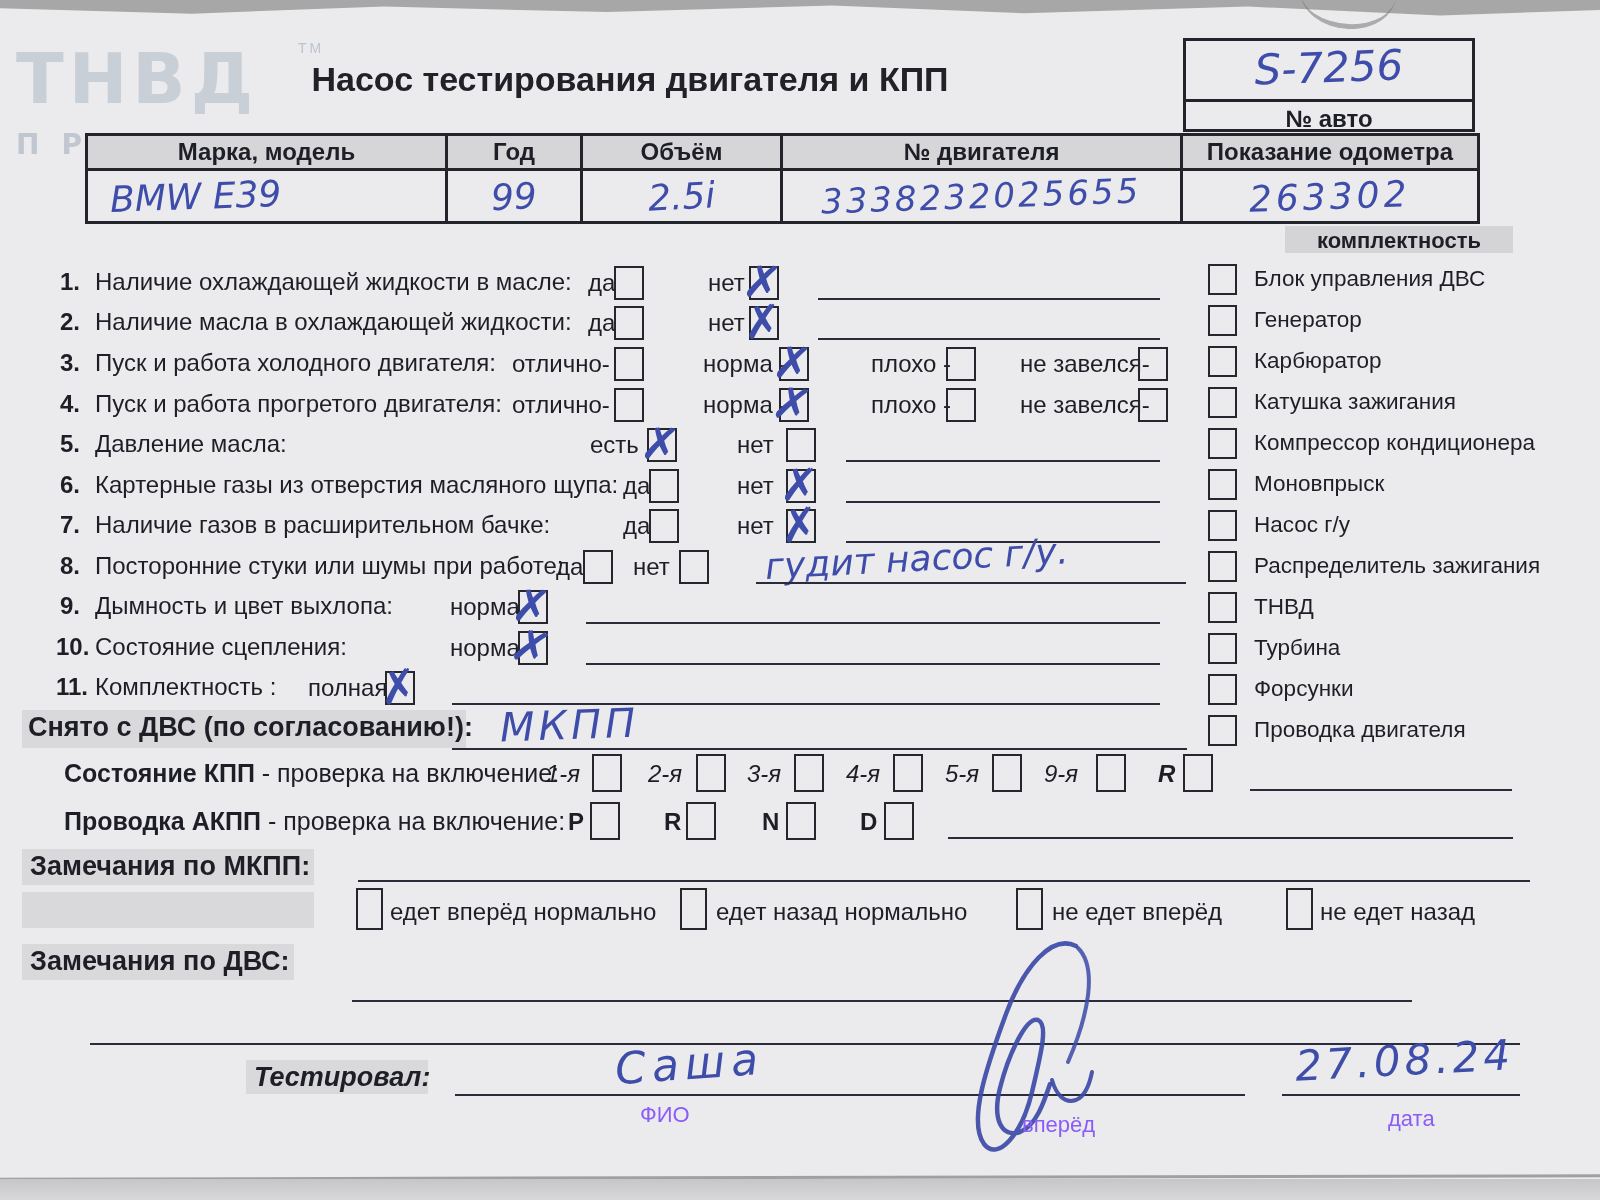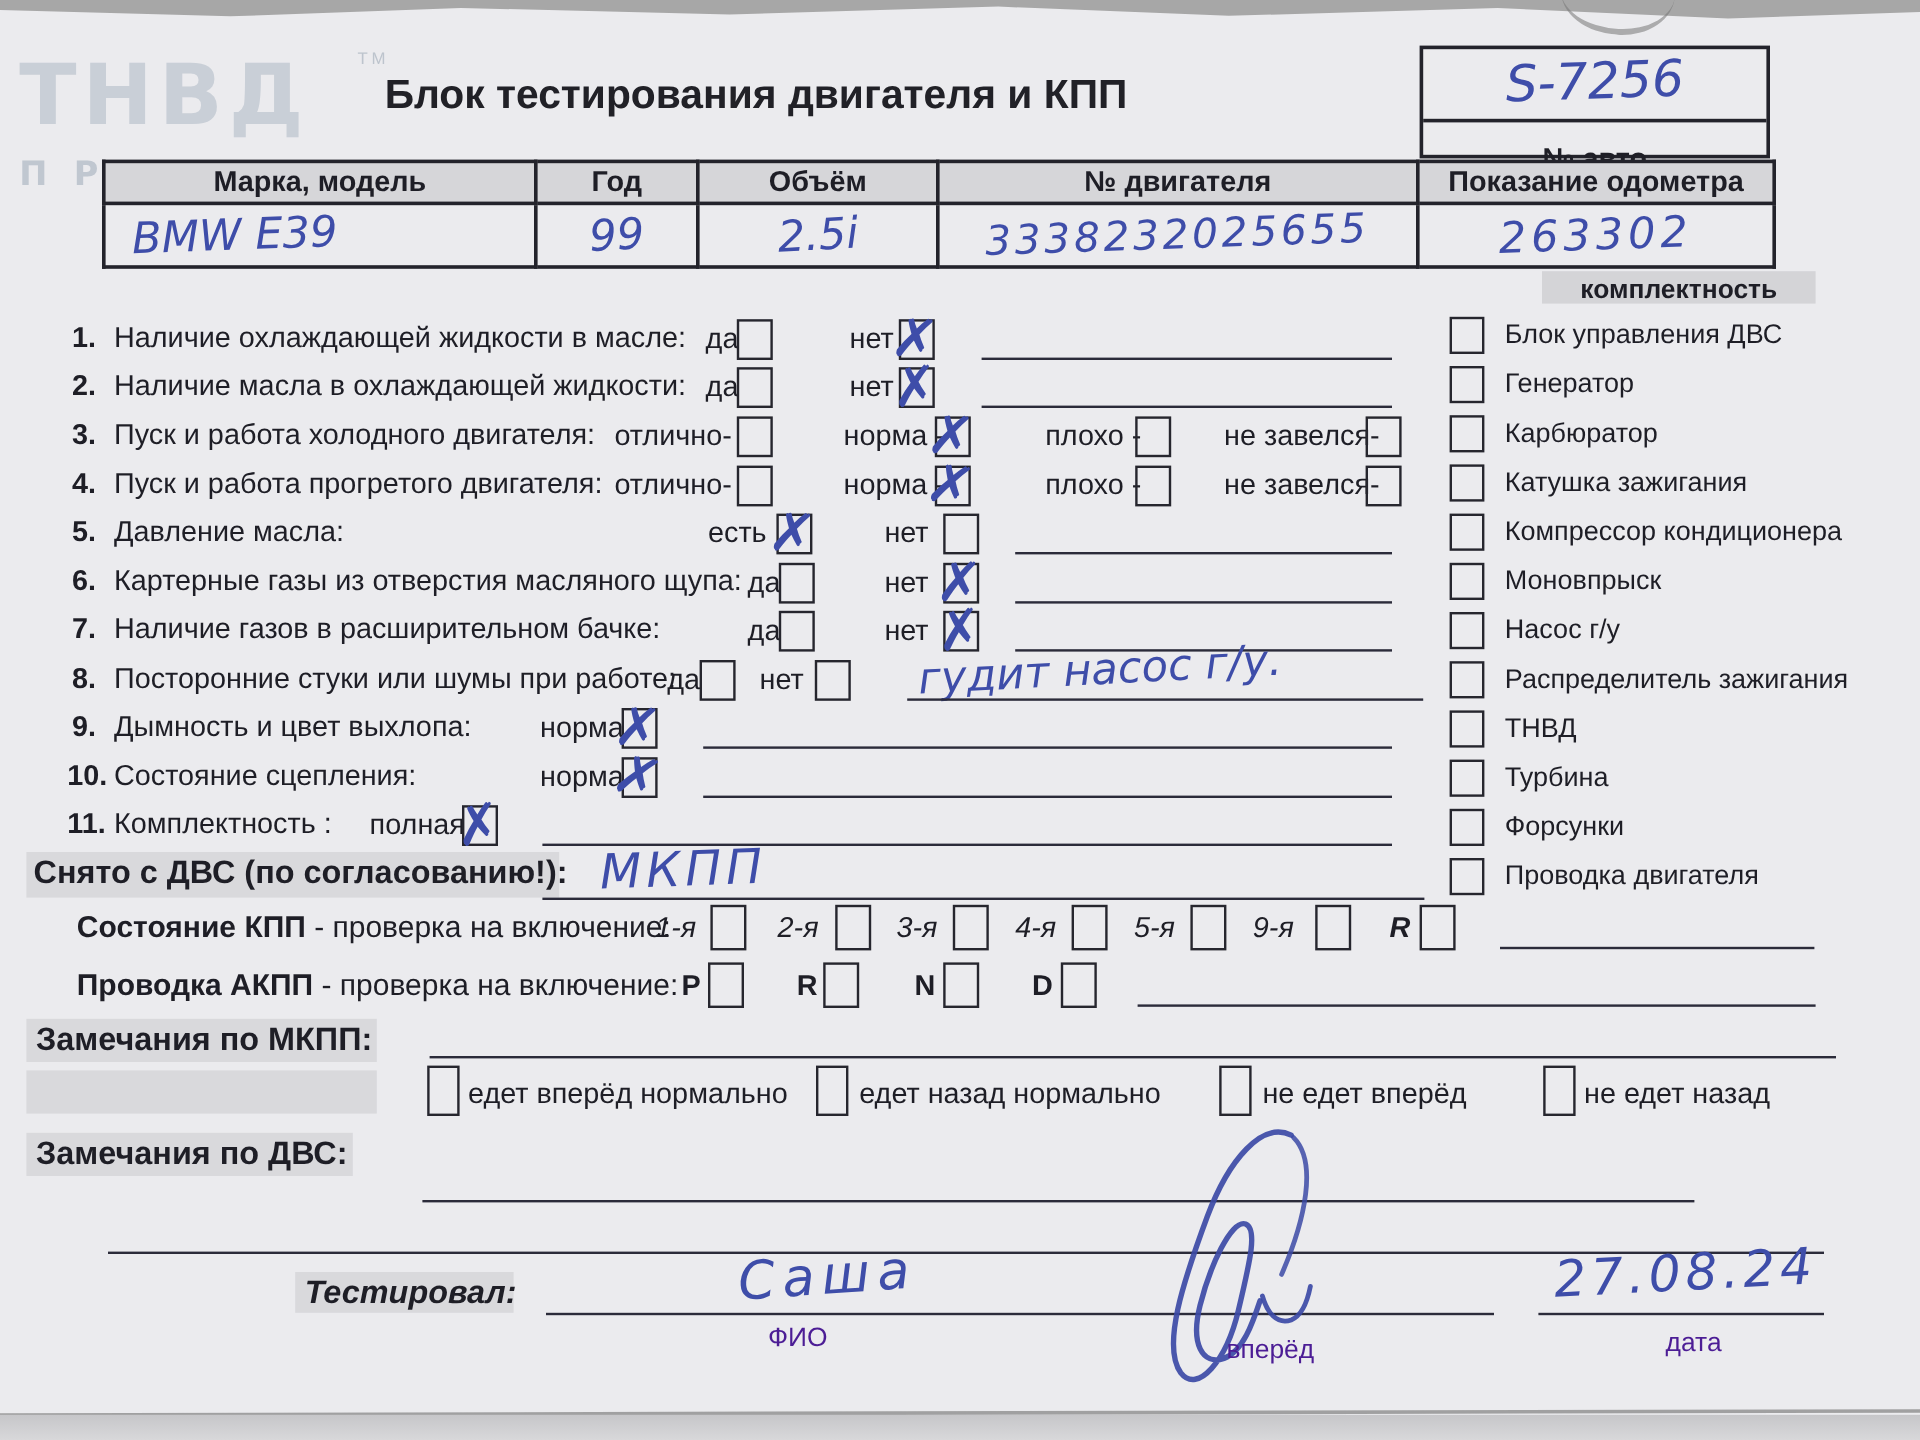--- a/index.html
+++ b/index.html
@@ -19,21 +19,21 @@
   
   #wm{position:absolute;left:16px;top:44px;color:#c9cfd7}
   #wm .big{font:bold 70px "DejaVu Sans",sans-serif;letter-spacing:5px;line-height:1}
   #wm .tm{position:absolute;top:-4px;left:282px;font-size:14px;letter-spacing:3px;color:#bdc4cd}
   #wm .sub{margin-top:14px;font:bold 28px "DejaVu Sans",sans-serif;letter-spacing:22px;color:#c0c7d0}
   
   #title{position:absolute;left:280px;top:60px;width:700px;text-align:center;
     font:bold 34px "Liberation Sans",sans-serif;color:#212127}
   #car-box{position:absolute;left:1183px;top:38px;width:292px;height:94px;border:3px solid #23232b;box-sizing:border-box;background:transparent}
   #car-box .code{height:56px;text-align:center;padding-top:2px}
-  #car-box .lab{border-top:3px solid #23232b;text-align:center;font-weight:bold;font-size:24px;padding-top:17px}
+  #car-box .lab{border-top:3px solid #23232b;text-align:center;font-weight:bold;font-size:24px;padding-top:3px}
   
   #info-table{position:absolute;left:85px;top:133px;border-collapse:collapse;table-layout:fixed}
   #info-table th{background:#d6d6d9;border:3px solid #23232b;font:bold 24px "Liberation Sans",sans-serif;height:32px;padding:0}
   #info-table td{border:3px solid #23232b;height:50px;padding:0;text-align:center}
   
   #equip-head{position:absolute;left:1285px;top:226px;width:228px;height:27px;background:#d4d4d7;
     text-align:center;font:bold 22px "Liberation Sans",sans-serif;padding-top:2px;box-sizing:border-box}
   .ecb{position:absolute;left:1208px;width:29px;height:31px;border:2px solid #26262e;box-sizing:border-box}
   .elbl{position:absolute;left:1254px;font-size:22.5px;white-space:nowrap}
   
@@ -43,37 +43,37 @@
   .opt{position:absolute;top:3px;font-size:24px;white-space:nowrap}
   .cb{position:absolute;top:0;width:30px;height:34px;border:2px solid #26262e;box-sizing:border-box}
   .xm{position:absolute;left:-8px;top:-13px;font:bold 46px "DejaVu Sans",sans-serif;color:#3e4da9;transform:rotate(7deg)}
   .wl{position:absolute;height:2px;background:#2b2b3a}
   .hand{font-family:"DejaVu Sans",sans-serif;font-style:italic;color:#3e4da9;white-space:nowrap}
   .bar{position:absolute;background:#d9d9dc}
   .seclbl{position:absolute;font-weight:bold;font-size:27px;white-space:nowrap}
   .glbl{position:absolute;top:3px;font-style:italic;font-size:24px;white-space:nowrap}
   .gcb{position:absolute;top:-3px;width:30px;height:38px;border:2px solid #26262e;box-sizing:border-box}
   .rcb{position:absolute;top:-4px;width:27px;height:42px;border:2px solid #26262e;box-sizing:border-box}
-  .small{font-size:22px;color:#4c1d95}
+  .small{font-size:22px;color:#8b5cf6}
 </style>
 </head>
 <body>
 
 <div id="edge-top"></div>
 <div id="page-curl"></div>
 <div id="fold-line"></div>
 <div id="edge-bottom"></div>
 
 <div id="wm">
   <div class="big">ТНВД</div>
   <div class="tm">TM</div>
   <div class="sub">ПРИВОЗ</div>
 </div>
 
-<div id="title">Блок тестирования двигателя  и КПП</div>
+<div id="title">Насос тестирования двигателя  и КПП</div>
 
 <div id="car-box">
   <div class="code hand" style="font-size:42px;transform:rotate(-2deg)">S-7256</div>
   <div class="lab">№ авто</div>
 </div>
 
 <table id="info-table">
   <colgroup>
       <col style="width:360px">
       <col style="width:135px">

